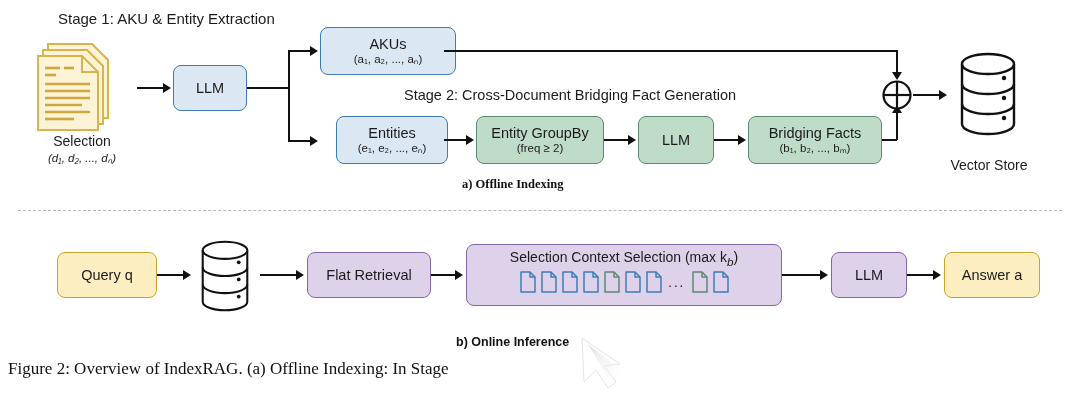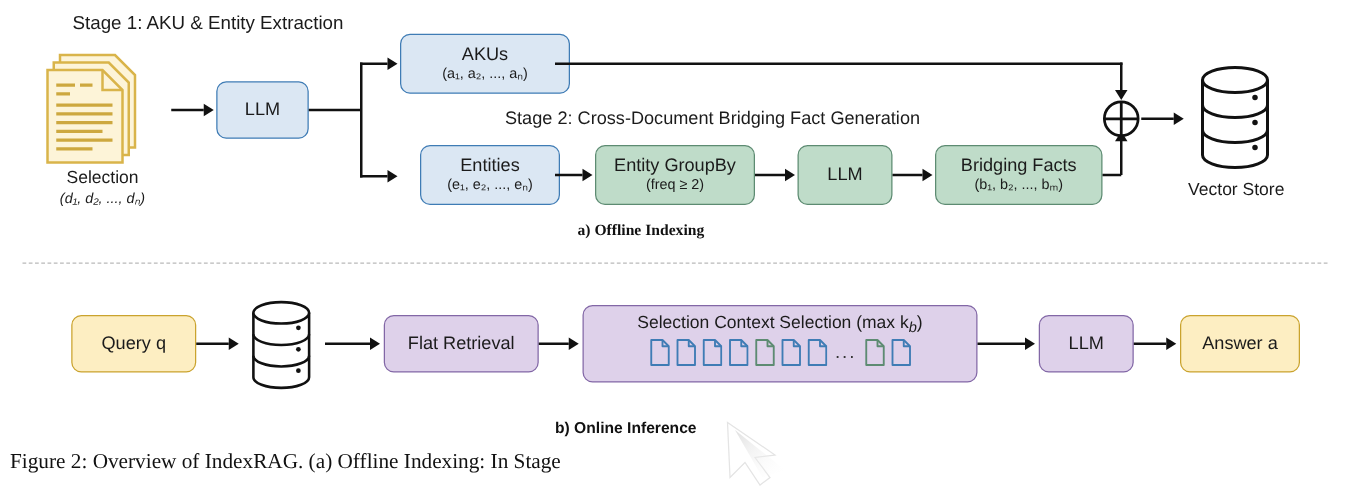--- a/index.html
+++ b/index.html
@@ -164,21 +164,21 @@
     <g fill="#ffffff" stroke="#111" stroke-width="2.4">
       <path d="M7 12 v60 a26 10 0 0 0 52 0 v-60"></path>
       <ellipse cx="33" cy="12" rx="26" ry="10"></ellipse>
       <path d="M7 32 a26 10 0 0 0 52 0" fill="none"></path>
       <path d="M7 52 a26 10 0 0 0 52 0" fill="none"></path>
     </g>
     <circle cx="49" cy="26" r="2.2" fill="#111"></circle>
     <circle cx="49" cy="46" r="2.2" fill="#111"></circle>
     <circle cx="49" cy="66" r="2.2" fill="#111"></circle>
   </svg>
-  <div class="icolabel" style="left:930px;top:143px;width:118px;">Vector Store</div>
+  <div class="icolabel" style="left:930px;top:157px;width:118px;">Vector Store</div>
 
   <div class="cap" style="left:462px;top:177px;font-family:Liberation Serif, serif;">a) Offline Indexing</div>
 
   <div class="divider" style="top:210px;"></div>
 
   <div class="node yellow" style="left:57px;top:252px;width:100px;height:46px;">
     <div class="t1">Query q</div>
   </div>
 
   <div class="ln hl" style="left:157px;top:274px;width:26px;"></div>
@@ -258,21 +258,21 @@
     <div class="t1">LLM</div>
   </div>
 
   <div class="ln hl" style="left:907px;top:274px;width:26px;"></div>
   <div class="arw arw-r" style="left:933px;top:270px;"></div>
 
   <div class="node yellow" style="left:944px;top:252px;width:96px;height:46px;">
     <div class="t1">Answer a</div>
   </div>
 
-  <div class="cap" style="left:444px;top:335px;">b) Online Inference</div>
+  <div class="cap" style="left:456px;top:335px;">b) Online Inference</div>
 
   <div class="figcap">
     <div>Figure 2: Overview of IndexRAG. (a) Offline Indexing: In Stage</div>
     <div></div>
   </div>
 
   <svg class="cursor-artifact" viewBox="0 0 130 65">
     <defs>
       <radialGradient id="smudge" cx="35%" cy="30%" r="75%">
         <stop offset="0%" stop-color="#ffffff" stop-opacity="1"></stop>

